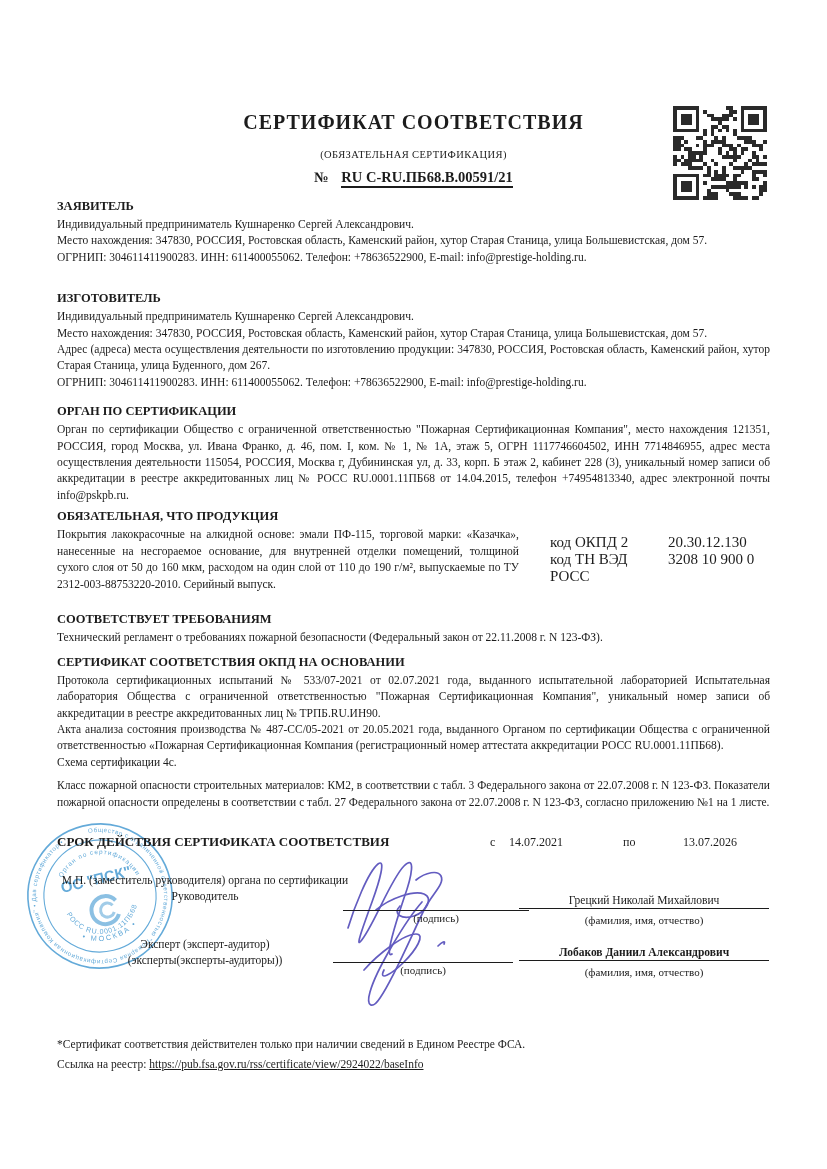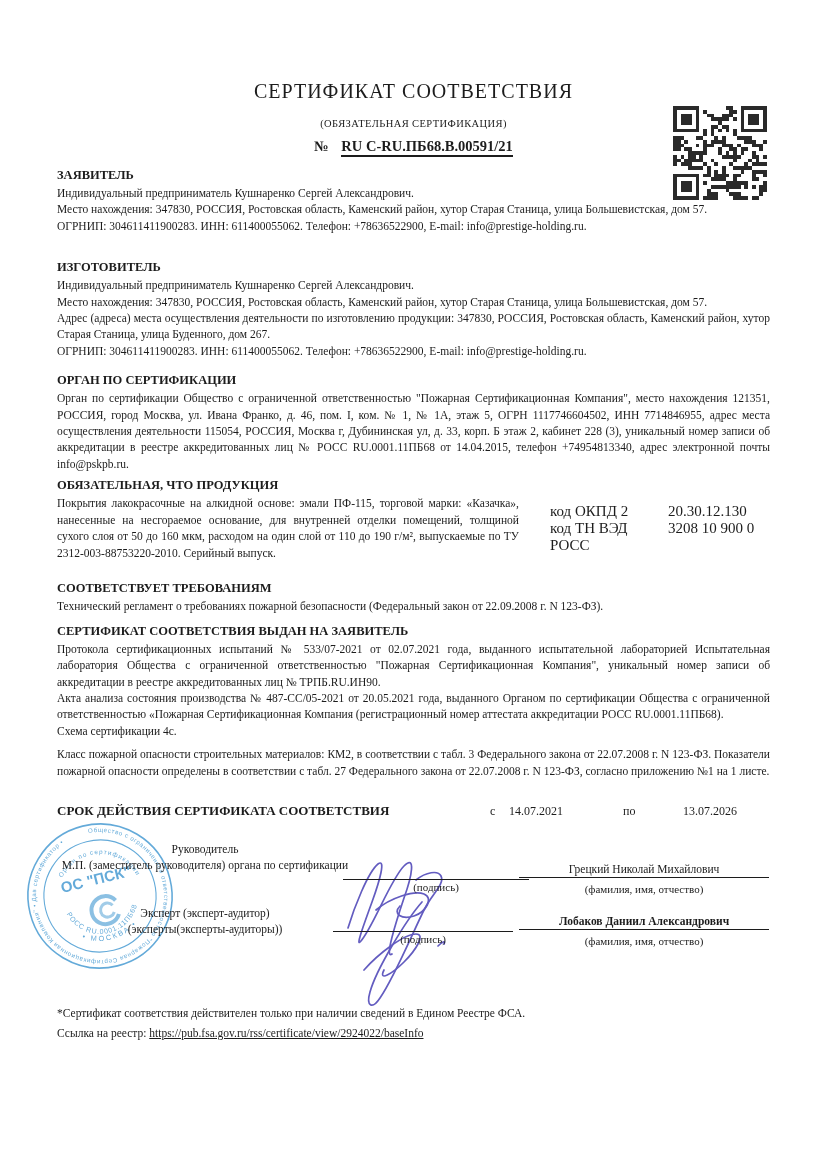--- a/index.html
+++ b/index.html
@@ -5,21 +5,21 @@
   html,body{margin:0;padding:0;background:#fff;}
   .page{
     position:relative;
     width:827px;height:1169px;
     background:#fff;
     font-family:"Liberation Serif", serif;
     color:#1c1c1c;
     overflow:hidden;
   }
   .content{position:relative;padding:0 57px;}
-  .title{margin-top:80px;text-align:center;font-size:20px;font-weight:normal;letter-spacing:1px;}
+  .title{margin-top:111px;text-align:center;font-size:20px;font-weight:bold;letter-spacing:1px;}
   .subtitle{margin-top:15px;text-align:center;font-size:10.5px;letter-spacing:.4px;}
   .certnum{margin-top:9px;text-align:center;font-size:14.5px;font-weight:bold;}
   .certnum .num{border-bottom:2px solid #1c1c1c;padding-bottom:1px;margin-left:9px;}
   .sec{margin-top:13px;}
   .sec h3{margin:0 0 2px 0;font-size:12.5px;font-weight:bold;}
   .sec p{margin:0;font-size:11.5px;line-height:16.4px;text-align:justify;}
   .sec .line{font-size:11.5px;line-height:16.4px;}
   .m-manuf{margin-top:26px;}
   .m-organ{margin-top:14px;}
   .m-prod{margin-top:6px;}
@@ -437,46 +437,46 @@
           <div class="code-row">
             <span class="lbl">код ТН ВЭД РОСС</span>
             <span>3208 10 900 0</span>
           </div>
         </div>
       </div>
     </div>
 
     <div class="sec m-req">
       <h3>СООТВЕТСТВУЕТ ТРЕБОВАНИЯМ</h3>
-      <p>Технический регламент о требованиях пожарной безопасности (Федеральный закон от 22.09.2008 г. N 123-ФЗ).</p>
+      <p>Технический регламент о требованиях пожарной безопасности (Федеральный закон от 22.11.2008 г. N 123-ФЗ).</p>
     </div>
 
     <div class="sec m-basis">
-      <h3>СЕРТИФИКАТ СООТВЕТСТВИЯ ВЫДАН НА ЗАЯВИТЕЛЬ</h3>
+      <h3>СЕРТИФИКАТ СООТВЕТСТВИЯ ОКПД НА ОСНОВАНИИ</h3>
       <p>Протокола сертификационных испытаний № 533/07-2021 от 02.07.2021 года, выданного испытательной лабораторией Испытательная лаборатория Общества с ограниченной ответственностью "Пожарная Сертификационная Компания", уникальный номер записи об аккредитации в реестре аккредитованных лиц № ТРПБ.RU.ИН90.</p>
       <p>Акта анализа состояния производства № 487-СС/05-2021 от 20.05.2021 года, выданного Органом по сертификации Общества с ограниченной ответственностью «Пожарная Сертификационная Компания (регистрационный номер аттестата аккредитации РОСС RU.0001.11ПБ68).</p>
       <div class="line">Схема сертификации 4с.</div>
     </div>
 
     <div class="sec m-add">
       <p>Класс пожарной опасности строительных материалов: КМ2, в соответствии с табл. 3 Федерального закона от 22.07.2008 г. N 123-ФЗ. Показатели пожарной опасности определены в соответствии с табл. 27 Федерального закона от 22.07.2008 г. N 123-ФЗ, согласно приложению №1 на 1 листе.</p>
     </div>
 
     <div class="validity">
       <h3>СРОК ДЕЙСТВИЯ СЕРТИФИКАТА СООТВЕТСТВИЯ</h3>
       <span class="vc v-s">с</span>
       <span class="vc v-from">14.07.2021</span>
       <span class="vc v-po">по</span>
       <span class="vc v-to">13.07.2026</span>
     </div>
 
     <div class="sigblock">
       <div class="role1">
+        <div>М.П. (заместитель руководителя) органа по сертификации</div>
         <div>Руководитель</div>
-        <div>М.П. (заместитель руководителя) органа по сертификации</div>
       </div>
       <div class="sigline1"></div>
       <div class="siglabel1">(подпись)</div>
       <div class="name1">Грецкий Николай Михайлович</div>
       <div class="fio1">(фамилия, имя, отчество)</div>
 
       <div class="role2">
         <div>Эксперт (эксперт-аудитор)</div>
         <div>(эксперты(эксперты-аудиторы))</div>
       </div>

